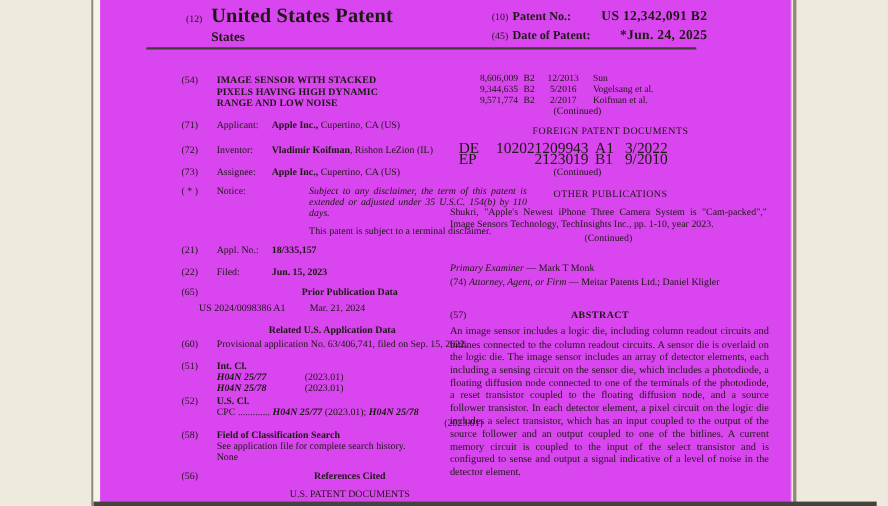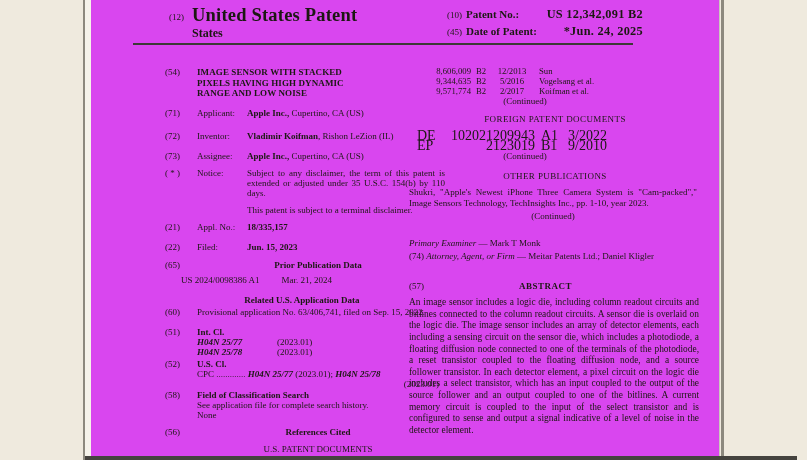--- a/index.html
+++ b/index.html
@@ -30,21 +30,21 @@
   .col{position:absolute;top:62px;font-size:9px;line-height:10px;}
   .col-left{left:74px;width:274px;}
   .col-right{left:318px;width:292px;}
   .entry{display:flex;}
   .enum{flex:0 0 32px;width:32px;}
   .ebody{flex:1;}
   .b{font-weight:bold;}
   .i{font-style:italic;}
   .bi{font-weight:bold;font-style:italic;}
   .lbl{display:inline-block;width:50px;}
-  .just{text-align:justify;}
+  .just{text-align:justify;font-style:italic;}
   .center{text-align:center;}
   .title54{font-weight:bold;width:162px;line-height:10.5px;letter-spacing:.1px;}
   .ntext{width:198px;}
   .sub{padding-left:32px;}
   .iclrow{display:flex;padding-left:32px;}
   .iclrow .code{width:80px;}
   .publine{display:flex;padding-left:16px;}
   .publine .pdate{margin-left:22px;}
   .rel-text{width:244px;}
   .cpc2{text-align:right;}
@@ -128,21 +128,21 @@
 
       <div class="entry" style="margin-top:10px">
         <span class="enum">(73)</span>
         <div class="ebody">
           <span class="lbl">Assignee:</span><span class="b">Apple Inc.,</span><span> Cupertino, CA (US)</span>
         </div>
       </div>
 
       <div class="entry" style="margin-top:7px">
         <span class="enum">( * )</span>
-        <div class="ebody" style="display:flex;">
+        <div class="ebody" style="display:flex;gap:34px;">
           <span class="lbl">Notice:</span>
           <div>
             <div class="ntext just">Subject to any disclaimer, the term of this patent is extended or adjusted under 35 U.S.C. 154(b) by 110 days.</div>
             <div class="ntext" style="margin-top:7px">This patent is subject to a terminal disclaimer.</div>
           </div>
         </div>
       </div>
 
       <div class="entry" style="margin-top:7px">
         <span class="enum">(21)</span>

